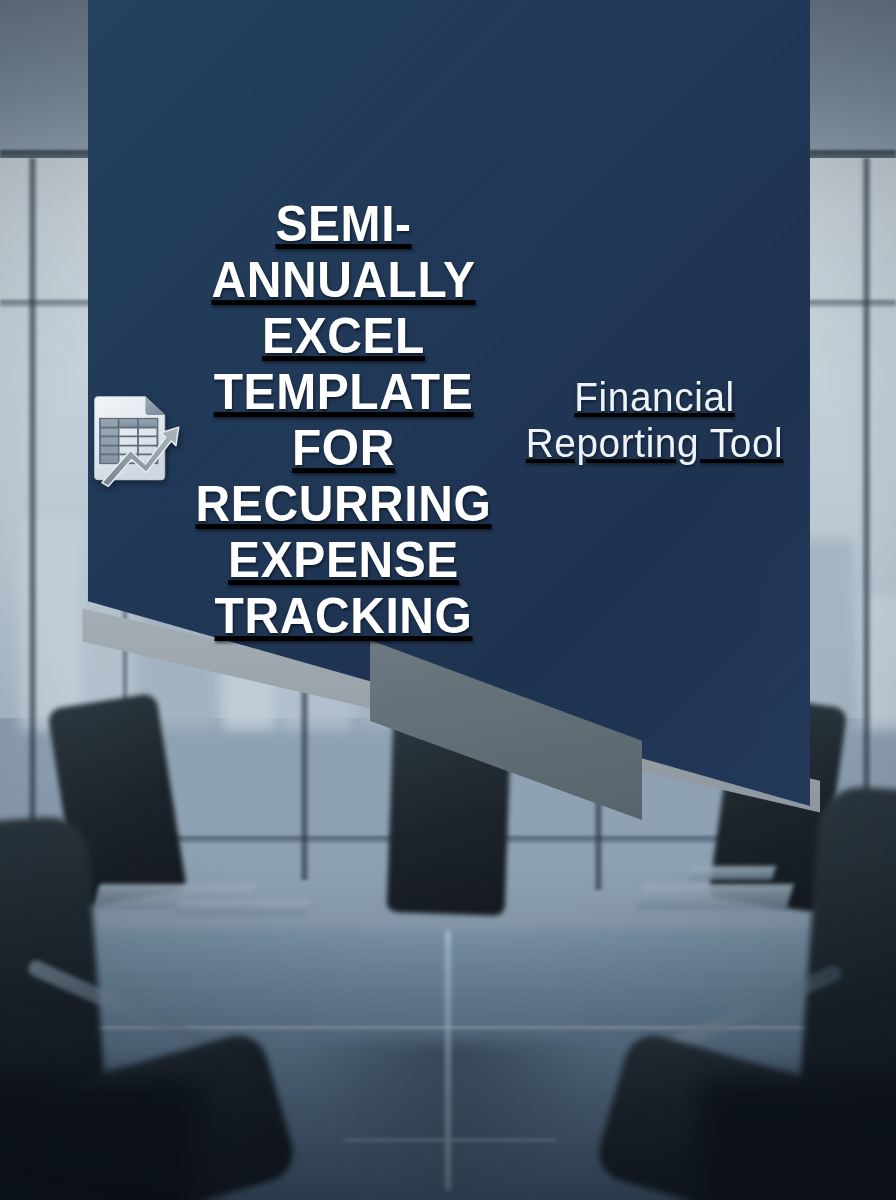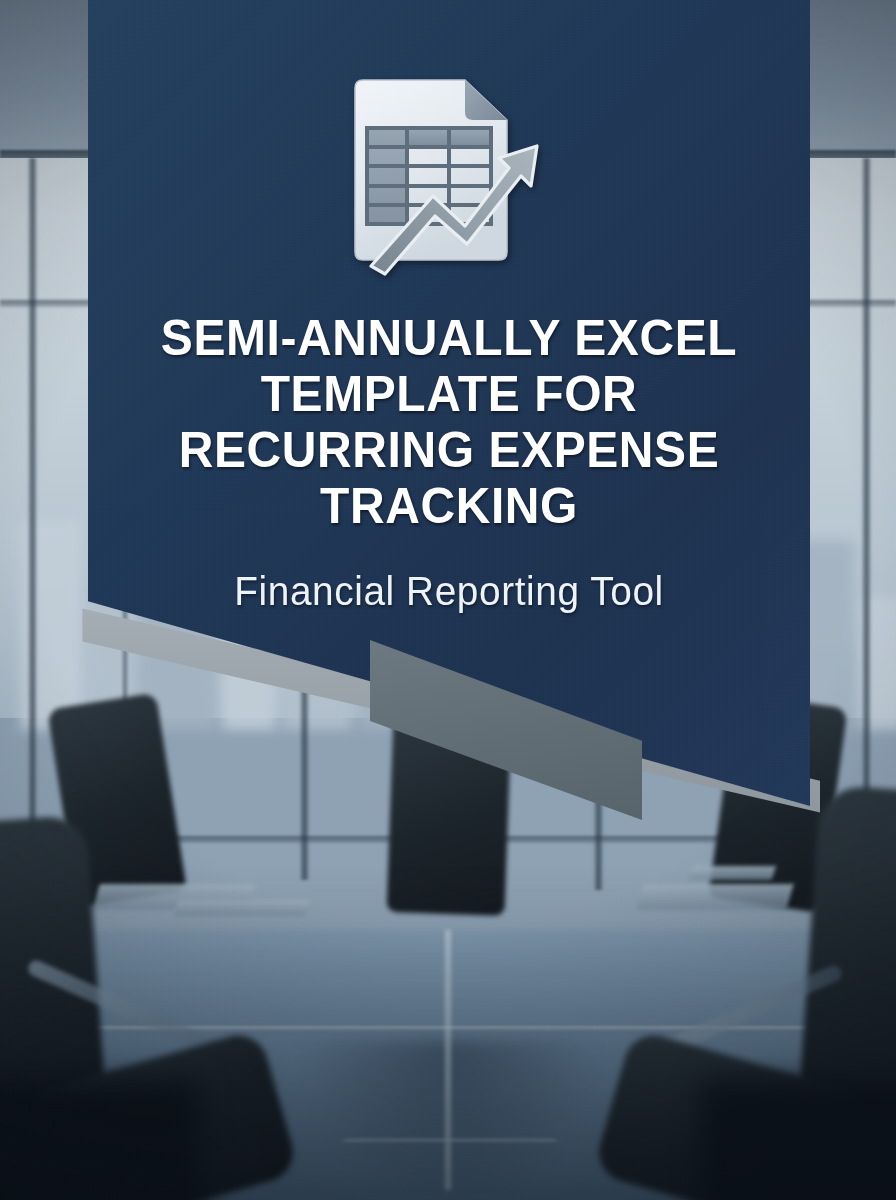--- a/index.html
+++ b/index.html
@@ -142,21 +142,21 @@
   .panel-noise {
     position:absolute; inset:0;
     background:
       repeating-linear-gradient(0deg, rgba(255,255,255,.012) 0 1px, rgba(0,0,0,.012) 1px 2px),
       repeating-linear-gradient(90deg, rgba(255,255,255,.010) 0 1px, rgba(0,0,0,.010) 1px 2px);
     opacity:.9;
   }
 
   .panel-content {
     position:absolute; left:88px; top:0; width:722px; height:806px;
-    display:flex; flex-direction:column; align-items:center;
+    display:flex; flex-direction:row; align-items:center;text-decoration:underline;
   }
 
   
   .icon-wrap {
     margin-top:76px;
     width:216px; height:200px;
     position:relative;
     filter:drop-shadow(2px 3px 3px rgba(8,14,24,.55));
   }
   .icon-wrap svg { width:100%; height:100%; display:block; }

